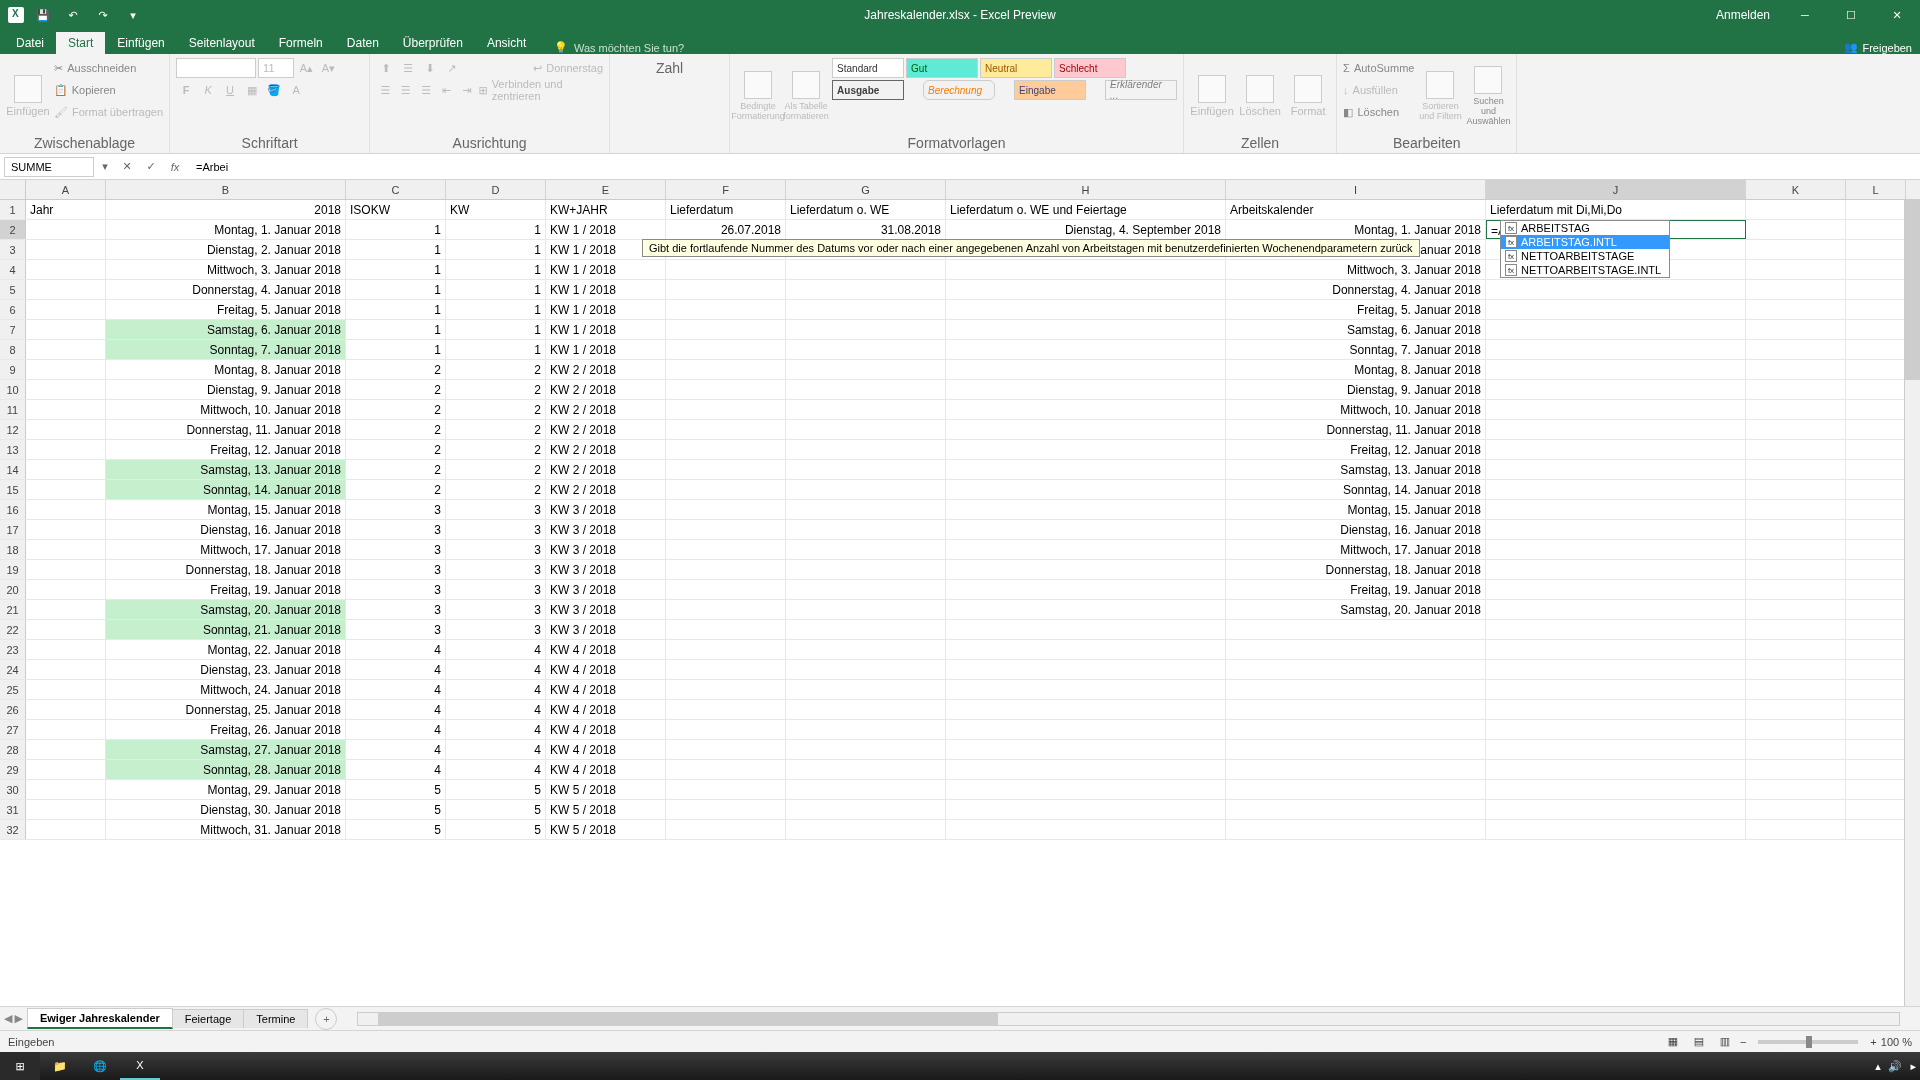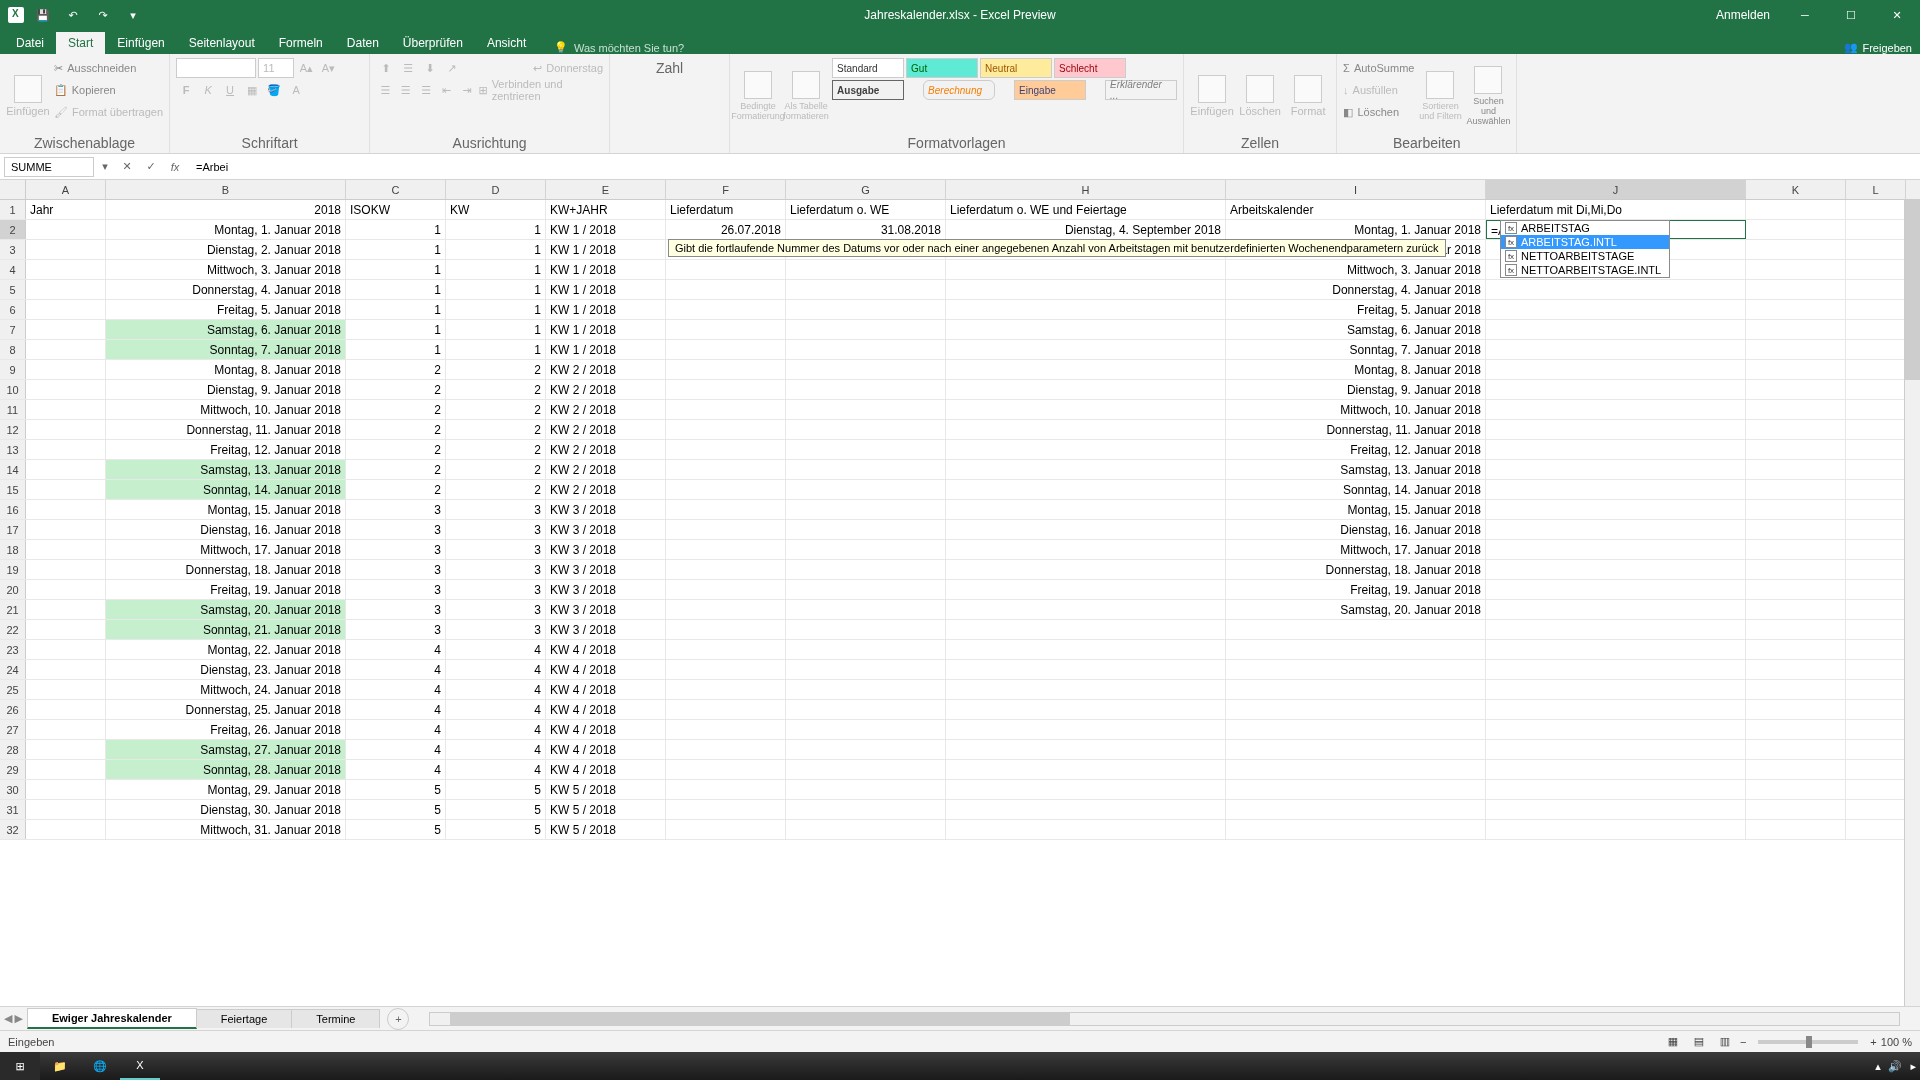--- a/index.html
+++ b/index.html
@@ -87,21 +87,21 @@
 .func-tooltip { position: absolute; background: #ffffe1; border: 1px solid #8a8a8a; padding: 2px 6px; font-size: 11px; z-index: 20; white-space: nowrap; }
 .func-list { position: absolute; background: #fff; border: 1px solid #8a8a8a; z-index: 21; font-size: 11px; }
 .func-item { padding: 1px 8px 1px 4px; display: flex; align-items: center; gap: 4px; cursor: pointer; }
 .func-item.sel { background: #3399ff; color: #fff; }
 .func-fx { width: 12px; height: 12px; background: #fff; border: 1px solid #888; display: inline-flex; align-items: center; justify-content: center; font-size: 8px; color: #333; }
 .func-item.sel .func-fx { background: #fff; color: #333; }
 
 
 .sheettabs { height: 24px; background: #f3f3f3; border-top: 1px solid #d4d4d4; display: flex; align-items: center; }
 .nav-arrows { padding: 0 4px; display: flex; gap: 2px; color: #888; }
-.stab { padding: 3px 24px; border: 1px solid #ccc; border-bottom: none; background: #e6e6e6; margin-right: -1px; cursor: pointer; font-size: 11px; }
+.stab { padding: 3px 12px; border: 1px solid #ccc; border-bottom: none; background: #e6e6e6; margin-right: -1px; cursor: pointer; font-size: 11px; }
 .stab.active { background: #fff; font-weight: bold; border-bottom: 2px solid #217346; }
 .add-sheet { width: 22px; height: 22px; border: 1px solid #ccc; border-radius: 50%; display: flex; align-items: center; justify-content: center; margin-left: 8px; cursor: pointer; color: #666; }
 .hscroll { flex: 1; margin: 0 20px; height: 14px; background: #f0f0f0; border: 1px solid #ccc; position: relative; }
 .hscroll-thumb { position: absolute; left: 20px; width: 620px; height: 100%; background: #cdcdcd; }
 
 
 .statusbar { height: 22px; background: #f3f3f3; border-top: 1px solid #d4d4d4; display: flex; align-items: center; padding: 0 8px; font-size: 11px; color: #444; }
 .statusbar-right { margin-left: auto; display: flex; align-items: center; gap: 4px; }
 .view-btn { width: 22px; height: 18px; border: 1px solid transparent; display: flex; align-items: center; justify-content: center; cursor: pointer; }
 .zoom-slider { width: 100px; height: 4px; background: #ccc; position: relative; margin: 0 8px; }
@@ -820,21 +820,21 @@
     <div class="cell cF r"></div>
     <div class="cell cG r"></div>
     <div class="cell cH r"></div>
     <div class="cell cI r"></div>
     <div class="cell cJ"></div>
     <div class="cell cK"></div>
     <div class="cell cL"></div>
       </div>
     </div>
 
-  <div class="func-tooltip" style="left:668px;top:59px">Gibt die fortlaufende Nummer des Datums vor oder nach einer angegebenen Anzahl von Arbeitstagen mit benutzerdefinierten Wochenendparametern zurück</div>
+  <div class="func-tooltip" style="left:642px;top:59px">Gibt die fortlaufende Nummer des Datums vor oder nach einer angegebenen Anzahl von Arbeitstagen mit benutzerdefinierten Wochenendparametern zurück</div>
 
   <div class="func-list" style="left:1500px;top:40px">
     <div class="func-item">
         <span class="func-fx">fx</span>
         <span>ARBEITSTAG</span>
       </div>
     <div class="func-item sel">
         <span class="func-fx">fx</span>
         <span>ARBEITSTAG.INTL</span>
       </div>

